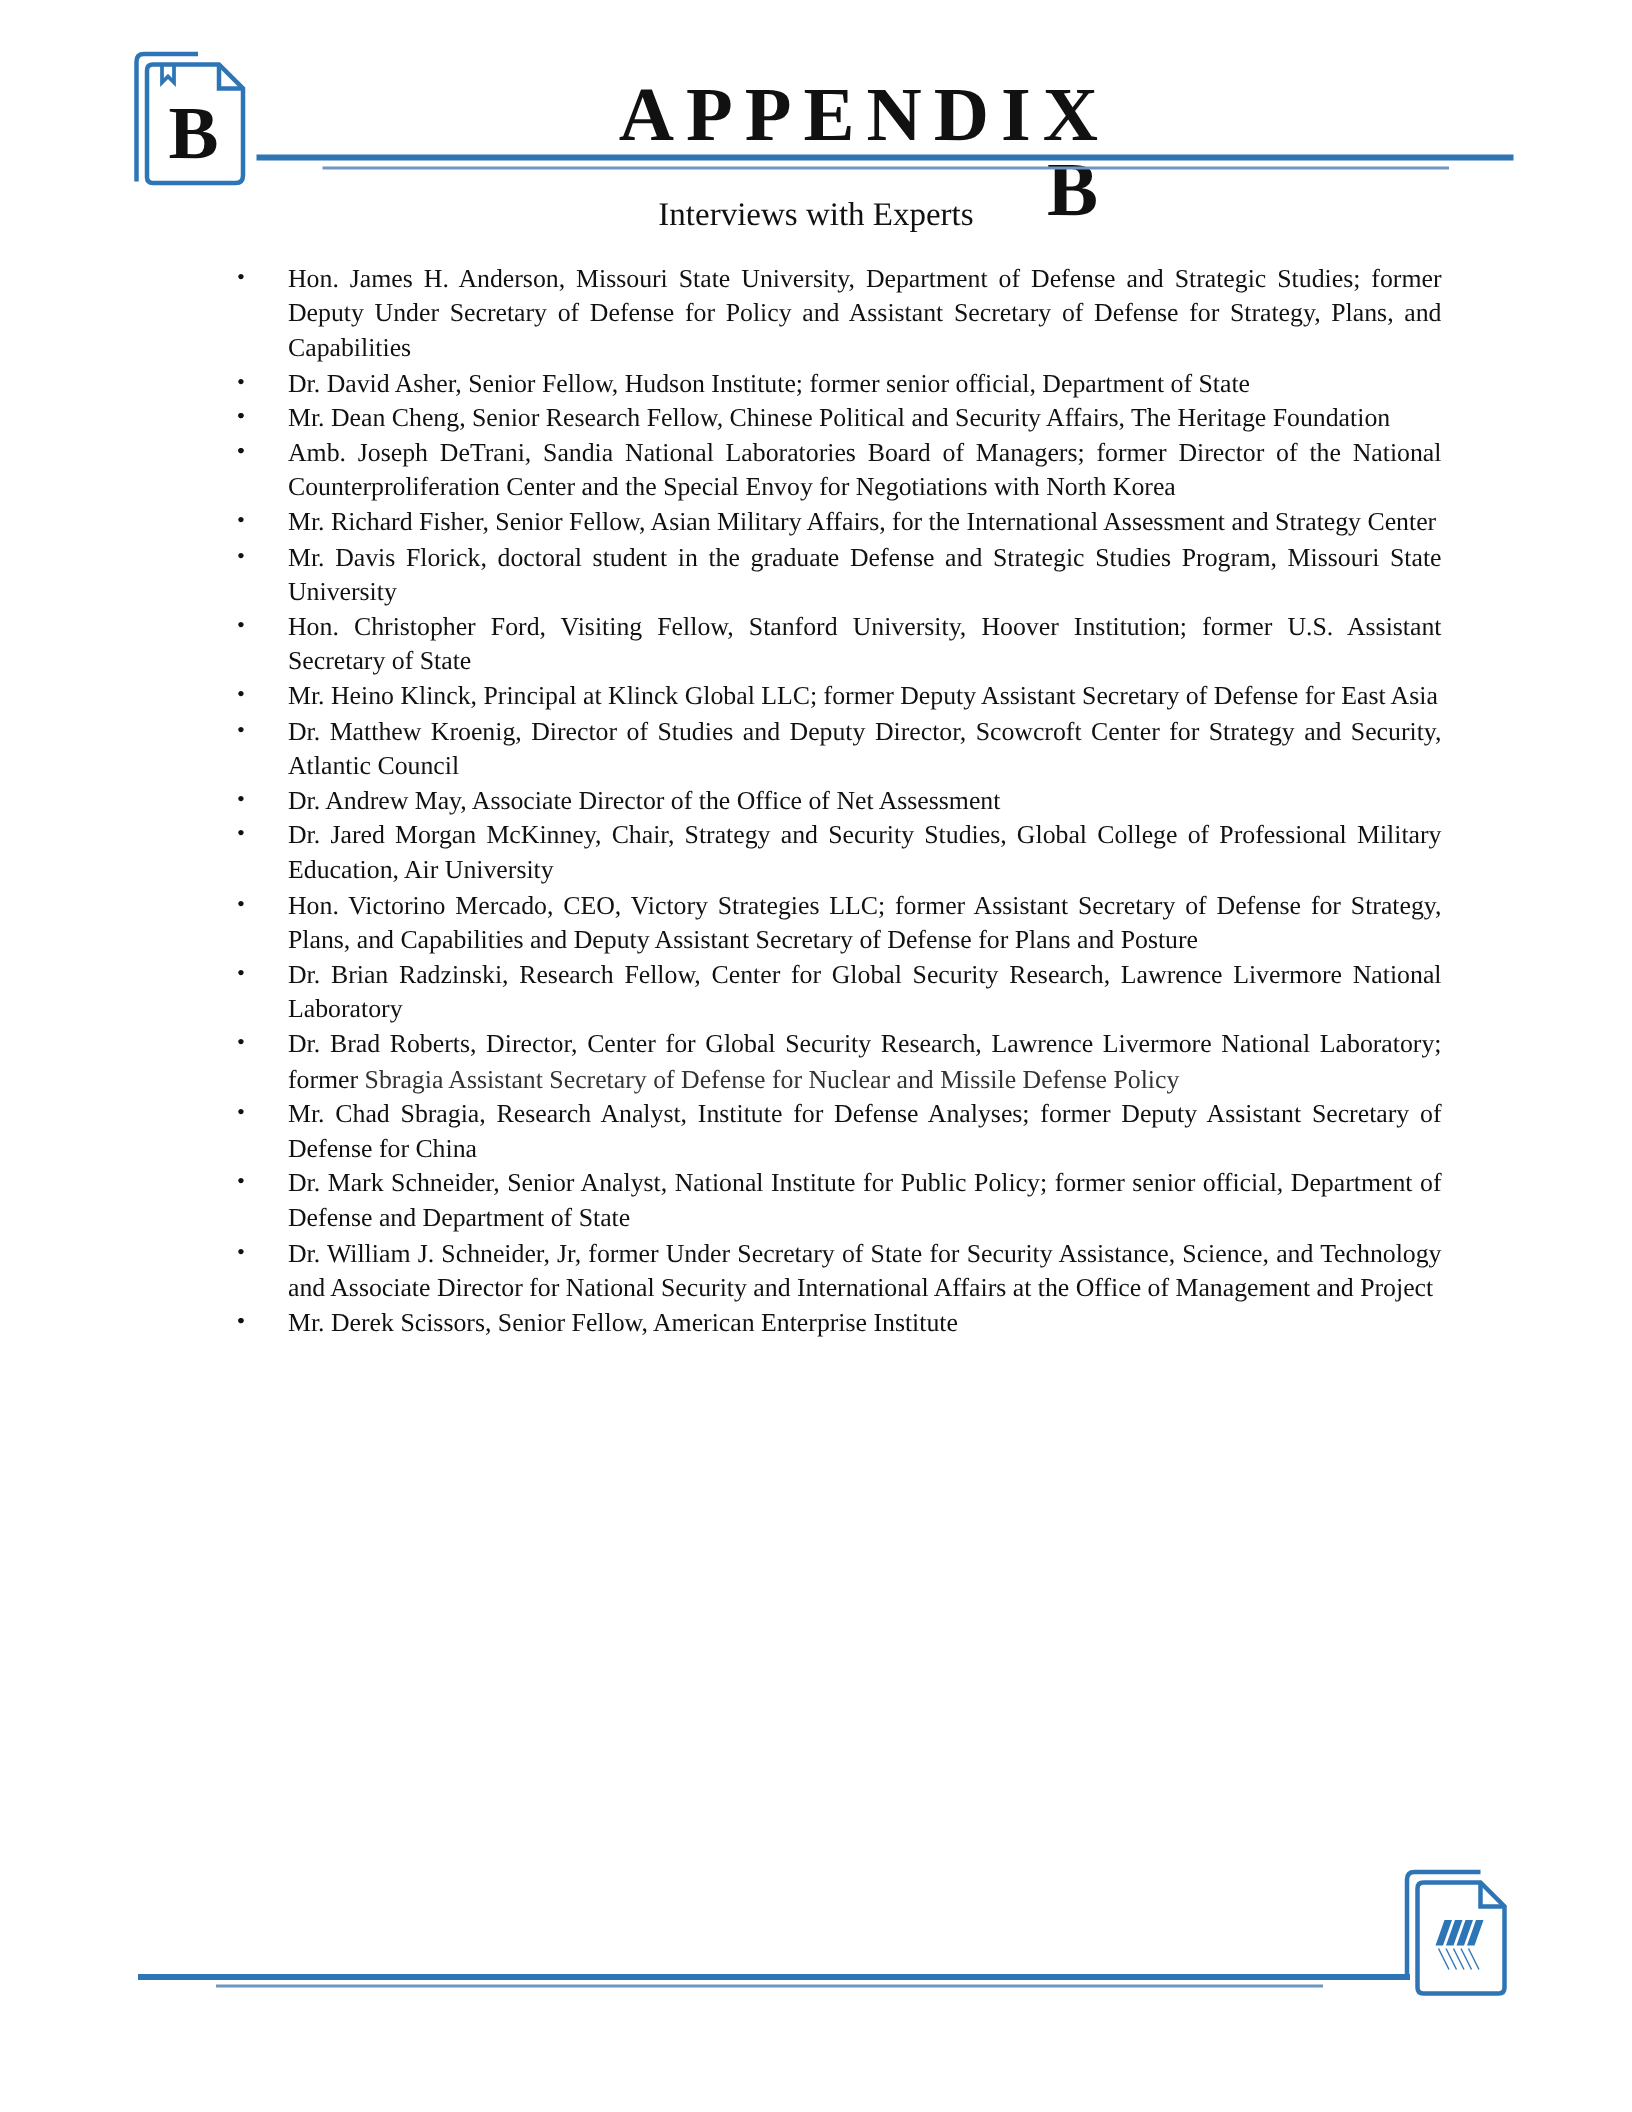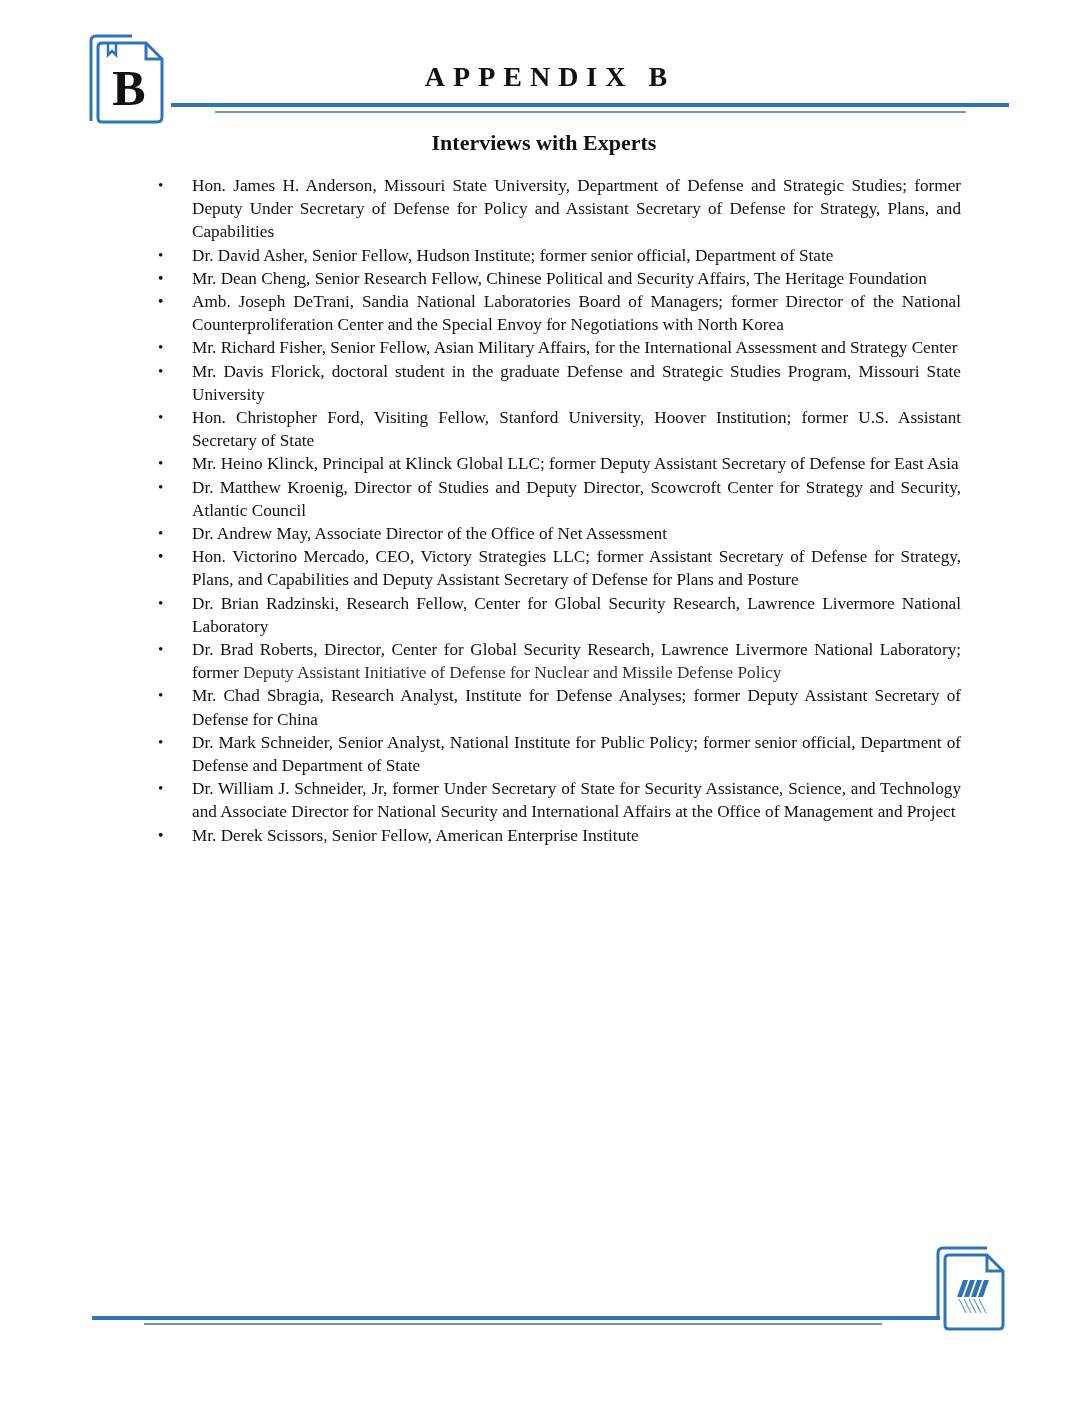--- a/index.html
+++ b/index.html
@@ -2,29 +2,29 @@
 <html><head>
 <meta charset="utf-8">
 <style>
   html, body { margin: 0; padding: 0; background: #ffffff; }
   body { width: 1088px; height: 1408px; position: relative; overflow: hidden;
          font-family: "Liberation Serif", "DejaVu Serif", serif; color: #111; }
 
   .hdr-icon { position: absolute; left: 88px; top: 33px; width: 80px; height: 92px; }
   .hdr-letter { position: absolute; left: 104px; top: 58px; width: 50px; text-align: center;
                 font-family: "Liberation Serif", serif; font-weight: bold; font-size: 50px; line-height: 60px; color: #111; }
-  .hdr-title { position: absolute; left: 360px; top: 52px; width: 380px; text-align: center;
-               font-family: "Liberation Serif", serif; font-weight: bold; font-size: 28px;
+  .hdr-title { position: absolute; left: 360px; top: 52px; width: 380px; text-align: right;
+               font-family: "Liberation Serif", serif; font-weight: bold; font-size: 51px;
                letter-spacing: 8px; color: #111; line-height: 50px; }
   .rule { position: absolute; }
   .rule-thick { height: 4px; background: #2e75b6; }
   .rule-thin { height: 2px; background: #6d97c3; }
 
   .subtitle { position: absolute; left: 0; top: 128px; width: 1088px; text-align: center;
-              font-family: "Liberation Serif", serif; font-weight: bold; font-size: 22px; color: #111; line-height: 30px; }
+              font-family: "Liberation Serif", serif; font-weight: normal; font-size: 22px; color: #111; line-height: 30px; }
 
   .list { position: absolute; left: 153px; top: 174px; width: 808px; margin: 0; padding: 0; list-style: none; }
   .list li { position: relative; padding-left: 39px; font-size: 17.2px; line-height: 23.2px;
              text-align: justify; font-family: "Liberation Serif", serif; color: #111; }
   .bullet { position: absolute; left: 5px; top: 0; font-size: 15px; }
   .light { color: #333; }
 
   .ftr-icon { position: absolute; left: 935px; top: 1245px; width: 76px; height: 86px; }
 </style>
 </head>
@@ -50,24 +50,24 @@
     <li><span class="bullet">•</span></li>
     <li><span class="bullet">•</span><span>Mr. Dean Cheng, Senior Research Fellow, Chinese Political and Security Affairs, The Heritage Foundation</span></li>
     <li><span class="bullet">•</span></li>
     <li><span class="bullet">•</span><span>Amb. Joseph DeTrani, Sandia National Laboratories Board of Managers; former Director of the National Counterproliferation Center and the Special Envoy for Negotiations with North Korea</span></li>
     <li><span class="bullet">•</span><span>Mr. Richard Fisher, Senior Fellow, Asian Military Affairs, for the International Assessment and Strategy Center</span></li>
     <li><span class="bullet">•</span><span>Mr. Davis Florick, doctoral student in the graduate Defense and Strategic Studies Program, Missouri State University</span></li>
     <li><span class="bullet">•</span><span>Hon. Christopher Ford, Visiting Fellow, Stanford University, Hoover Institution; former U.S. Assistant Secretary of State</span></li>
     <li><span class="bullet">•</span><span>Mr. Heino Klinck, Principal at Klinck Global LLC; former Deputy Assistant Secretary of Defense for East Asia</span></li>
     <li><span class="bullet">•</span><span>Dr. Matthew Kroenig, Director of Studies and Deputy Director, Scowcroft Center for Strategy and Security, Atlantic Council</span></li>
     <li><span class="bullet">•</span><span>Dr. Andrew May, Associate Director of the Office of Net Assessment</span></li>
-    <li><span class="bullet">•</span></li>
+    <li><span class="bullet">•</span><span>Dr. Jared Morgan McKinney, Chair, Strategy and Security Studies, Global College of Professional Military Education, Air University</span></li>
     <li><span class="bullet">•</span><span>Hon. Victorino Mercado, CEO, Victory Strategies LLC; former Assistant Secretary of Defense for Strategy, Plans, and Capabilities and Deputy Assistant Secretary of Defense for Plans and Posture</span></li>
     <li><span class="bullet">•</span><span>Dr. Brian Radzinski, Research Fellow, Center for Global Security Research, Lawrence Livermore National Laboratory</span></li>
-    <li><span class="bullet">•</span><span>Dr. Brad Roberts, Director, Center for Global Security Research, Lawrence Livermore National Laboratory; former </span><span class="light">Deputy Assistant Initiative of Defense for Nuclear and Missile Defense Policy</span></li>
+    <li><span class="bullet">•</span><span>Dr. Brad Roberts, Director, Center for Global Security Research, Lawrence Livermore National Laboratory; former </span><span class="light">Sbragia Assistant Secretary of Defense for Nuclear and Missile Defense Policy</span></li>
     <li><span class="bullet">•</span><span>Mr. Chad Sbragia, Research Analyst, Institute for Defense Analyses; former Deputy Assistant Secretary of Defense for China</span></li>
     <li><span class="bullet">•</span><span>Dr. Mark Schneider, Senior Analyst, National Institute for Public Policy; former senior official, Department of Defense and Department of State</span></li>
     <li><span class="bullet">•</span><span>Dr. William J. Schneider, Jr, former Under Secretary of State for Security Assistance, Science, and Technology and Associate Director for National Security and International Affairs at the Office of Management and Project</span></li>
     <li><span class="bullet">•</span></li>
     <li><span class="bullet">•</span><span>Mr. Derek Scissors, Senior Fellow, American Enterprise Institute</span></li>
   </ul>
 
 <div class="rule rule-thick" style="left:92px; top:1316px; width:848px;"></div>
 <div class="rule rule-thin" style="left:144px; top:1323px; width:738px;"></div>
 

